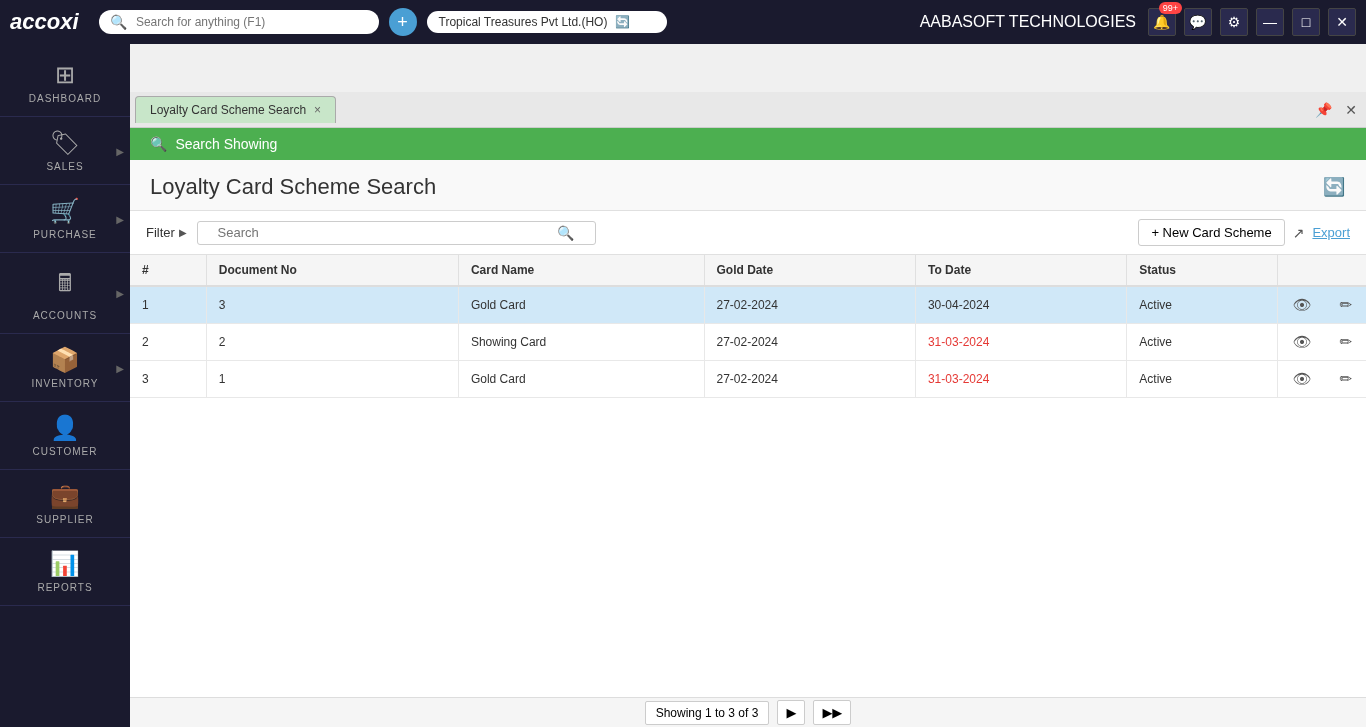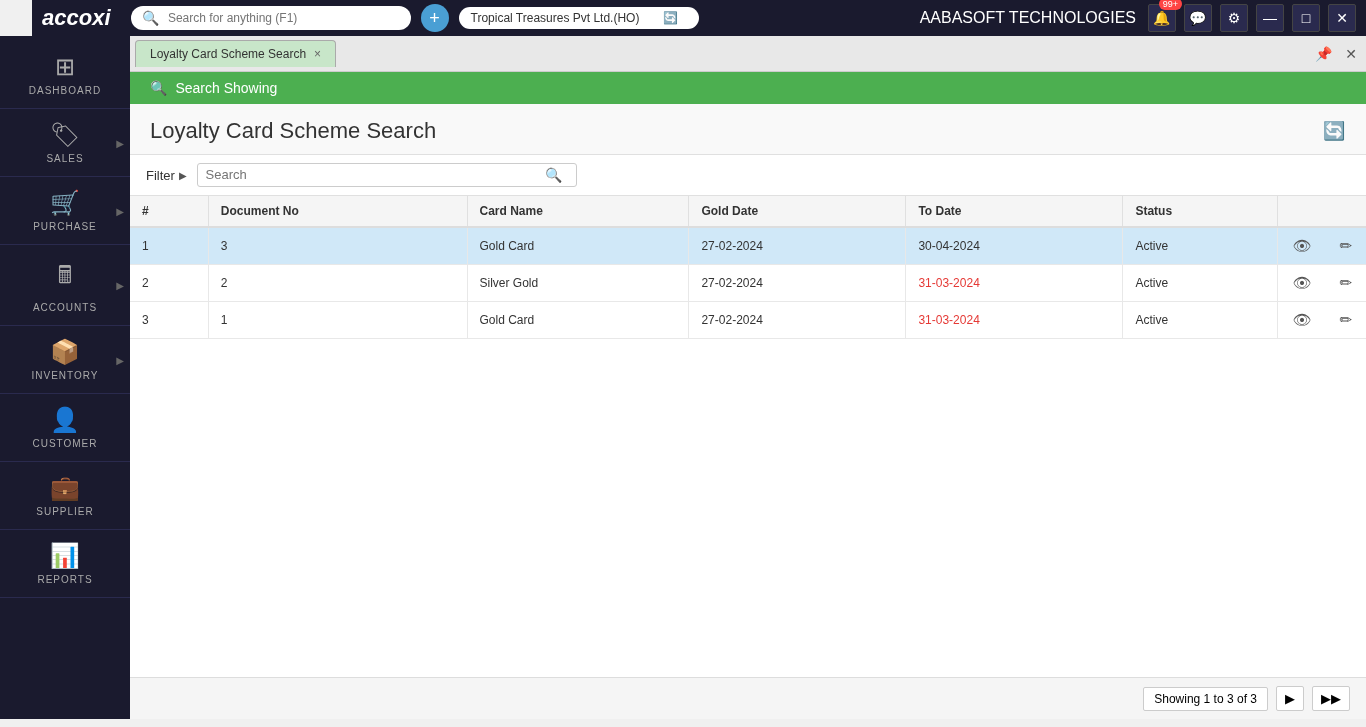--- a/index.html
+++ b/index.html
@@ -1,26 +1,25 @@
 <!DOCTYPE html>
 <html><head>
   <meta charset="utf-8">
   <style>
     * { box-sizing: border-box; margin: 0; padding: 0; }
     body { font-family: Arial, sans-serif; font-size: 13px; background: #f0f0f0; overflow: hidden; height: 727px; width: 1366px; }
 
     
     .top-bar {
       background: #1a1a2e;
-      height: 36px;
+      height: 44px;
       display: flex;
       align-items: center;
       padding: 0 10px;
       gap: 10px;
-      margin-left: 32px;
     }
     .logo {
       color: white;
       font-size: 22px;
       font-weight: bold;
       font-style: italic;
       margin-right: 10px;
     }
     .search-bar {
       background: white;
@@ -48,21 +47,21 @@
       font-size: 18px;
       cursor: pointer;
       display: flex; align-items: center; justify-content: center;
     }
     .company-selector {
       background: white;
       border-radius: 20px;
       display: flex;
       align-items: center;
       padding: 4px 12px;
-      gap: 24px;
+      gap: 8px;
       flex: 0 0 240px;
     }
     .company-selector span { font-size: 12px; color: #333; }
     .refresh-icon { color: #555; cursor: pointer; }
     .top-right {
       margin-left: auto;
       display: flex;
       align-items: center;
       gap: 12px;
       color: white;
@@ -129,20 +128,21 @@
       color: #666;
     }
 
     
     .content-area {
       flex: 1;
       display: flex;
       flex-direction: column;
       background: #f5f5f5;
       overflow: hidden;
+      margin-top: 48px;
     }
 
     
     .tab-bar {
       background: #e8e8e8;
       display: flex;
       align-items: center;
       border-bottom: 1px solid #ccc;
       padding: 0 5px;
       height: 36px;
@@ -240,24 +240,24 @@
       cursor: pointer;
       font-size: 13px;
       color: #333;
       display: flex;
       align-items: center;
       gap: 4px;
     }
     .filter-arrow { font-size: 10px; color: #555; }
     .search-input-wrap {
       display: flex;
-      align-items: flex-start;
+      align-items: center;
       border: 1px solid #ccc;
       border-radius: 3px;
-      padding: 3px 8px;
+      padding: 3px 20px;
       flex: 0 0 380px;
     }
     .search-input-wrap input {
       border: none;
       outline: none;
       font-size: 13px;
       width: 340px;
     }
     .search-btn {
       background: none;
@@ -341,23 +341,23 @@
       padding: 2px;
     }
 
     
     .footer {
       background: #f5f5f5;
       border-top: 1px solid #ddd;
       padding: 8px 16px;
       display: flex;
       align-items: center;
-      justify-content: flex-end;
+      justify-content: center;
       gap: 8px;
-      height: 42px;
+      height: 30px;
     }
     .pagination-info {
       border: 1px solid #ccc;
       background: white;
       padding: 4px 10px;
       font-size: 12px;
       border-radius: 2px;
     }
     .page-nav-btn {
       background: white;
@@ -467,20 +467,27 @@
       </div>
 
       <div class="toolbar">
         <button class="filter-btn">
           <span>Filter</span>
           <span class="filter-arrow">▶</span>
         </button>
         <div class="search-input-wrap">
           <input type="text" placeholder="Search" style="">
           <button class="search-btn">🔍</button>
+        </div>
+        <div class="toolbar-right">
+          <button class="new-card-btn">
+            <span>+ New Card Scheme</span>
+          </button>
+          <button class="export-icon-btn">↗</button>
+          <button class="export-btn">Export</button>
         </div>
       </div>
 
       <div class="table-wrap">
         <table>
           <thead>
             <tr>
               <th>#</th>
               <th>Document No</th>
               <th>Card Name</th>
@@ -498,21 +505,21 @@
       <td>Gold Card</td>
       <td>27-02-2024</td>
       <td class="">30-04-2024</td>
       <td>Active</td>
       <td><button class="action-icon-btn">👁</button></td>
       <td><button class="action-icon-btn">✏</button></td>
     </tr>
               <tr class="row-normal">
       <td>2</td>
       <td>2</td>
-      <td>Silver Gold</td>
+      <td>Showing Card</td>
       <td>27-02-2024</td>
       <td class="date-red">31-03-2024</td>
       <td>Active</td>
       <td><button class="action-icon-btn">👁</button></td>
       <td><button class="action-icon-btn">✏</button></td>
     </tr>
               <tr class="row-normal">
       <td>3</td>
       <td>1</td>
       <td>Gold Card</td>

